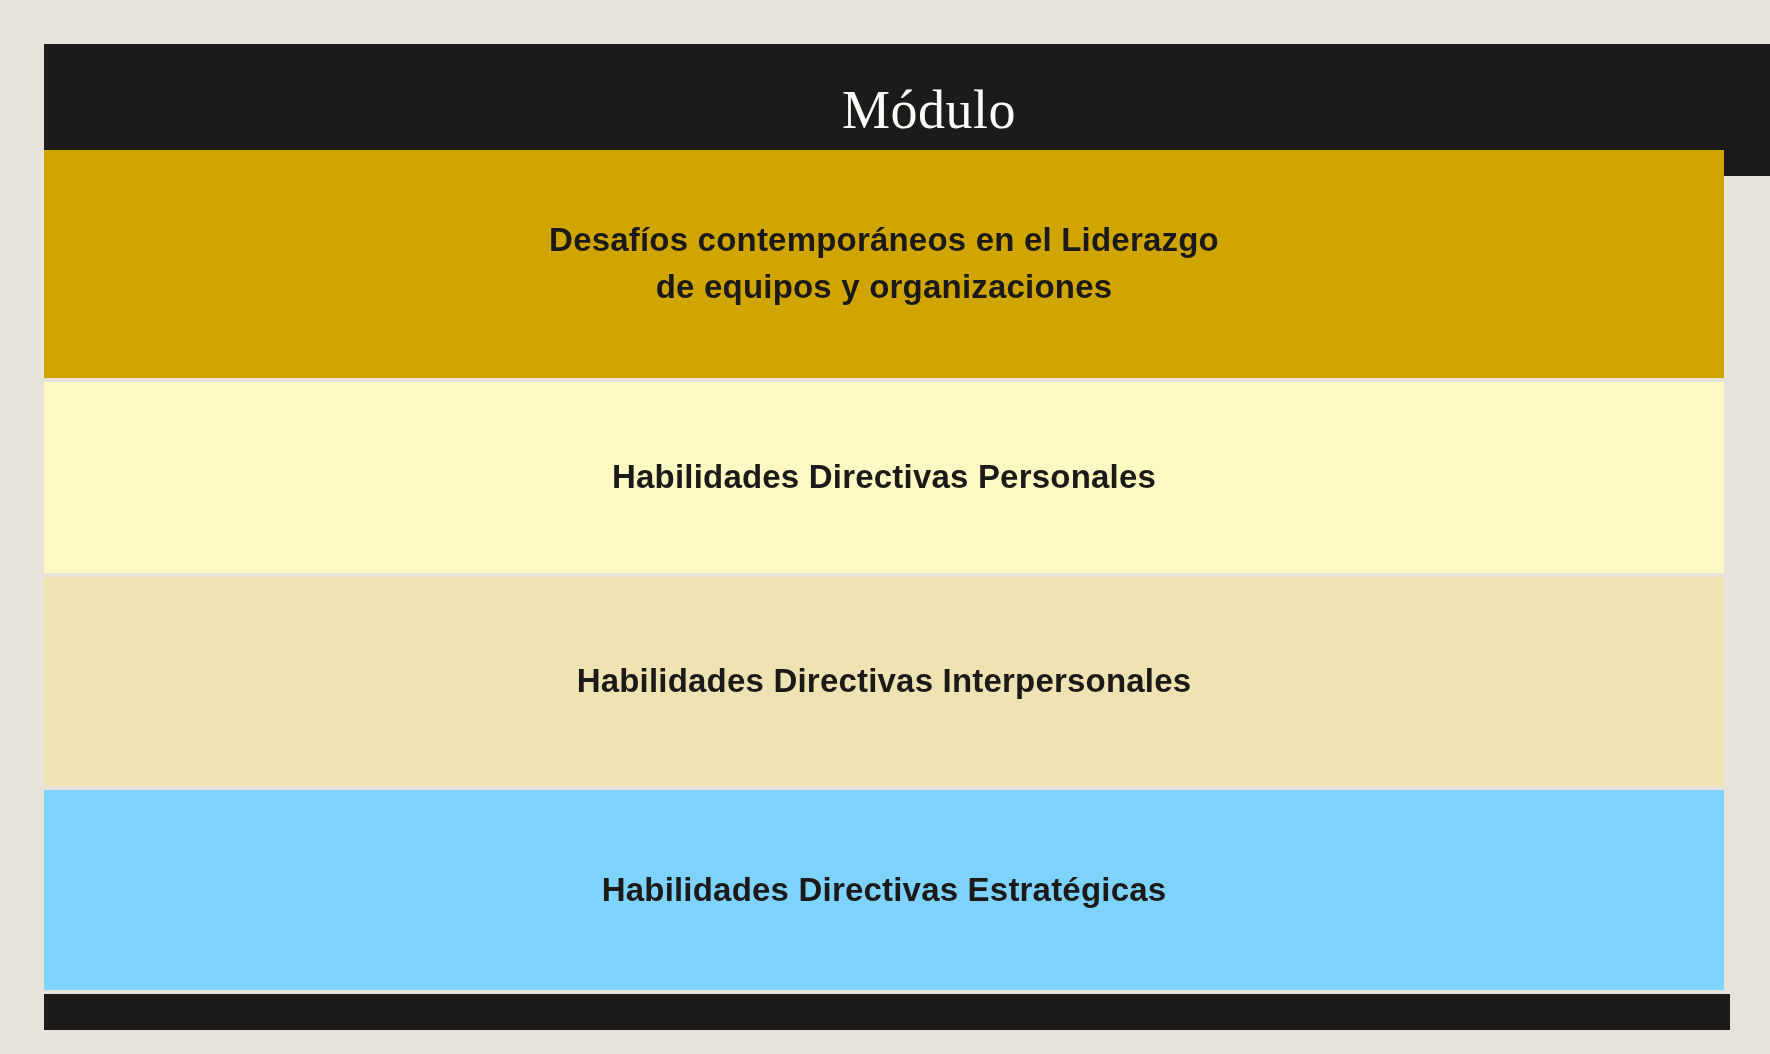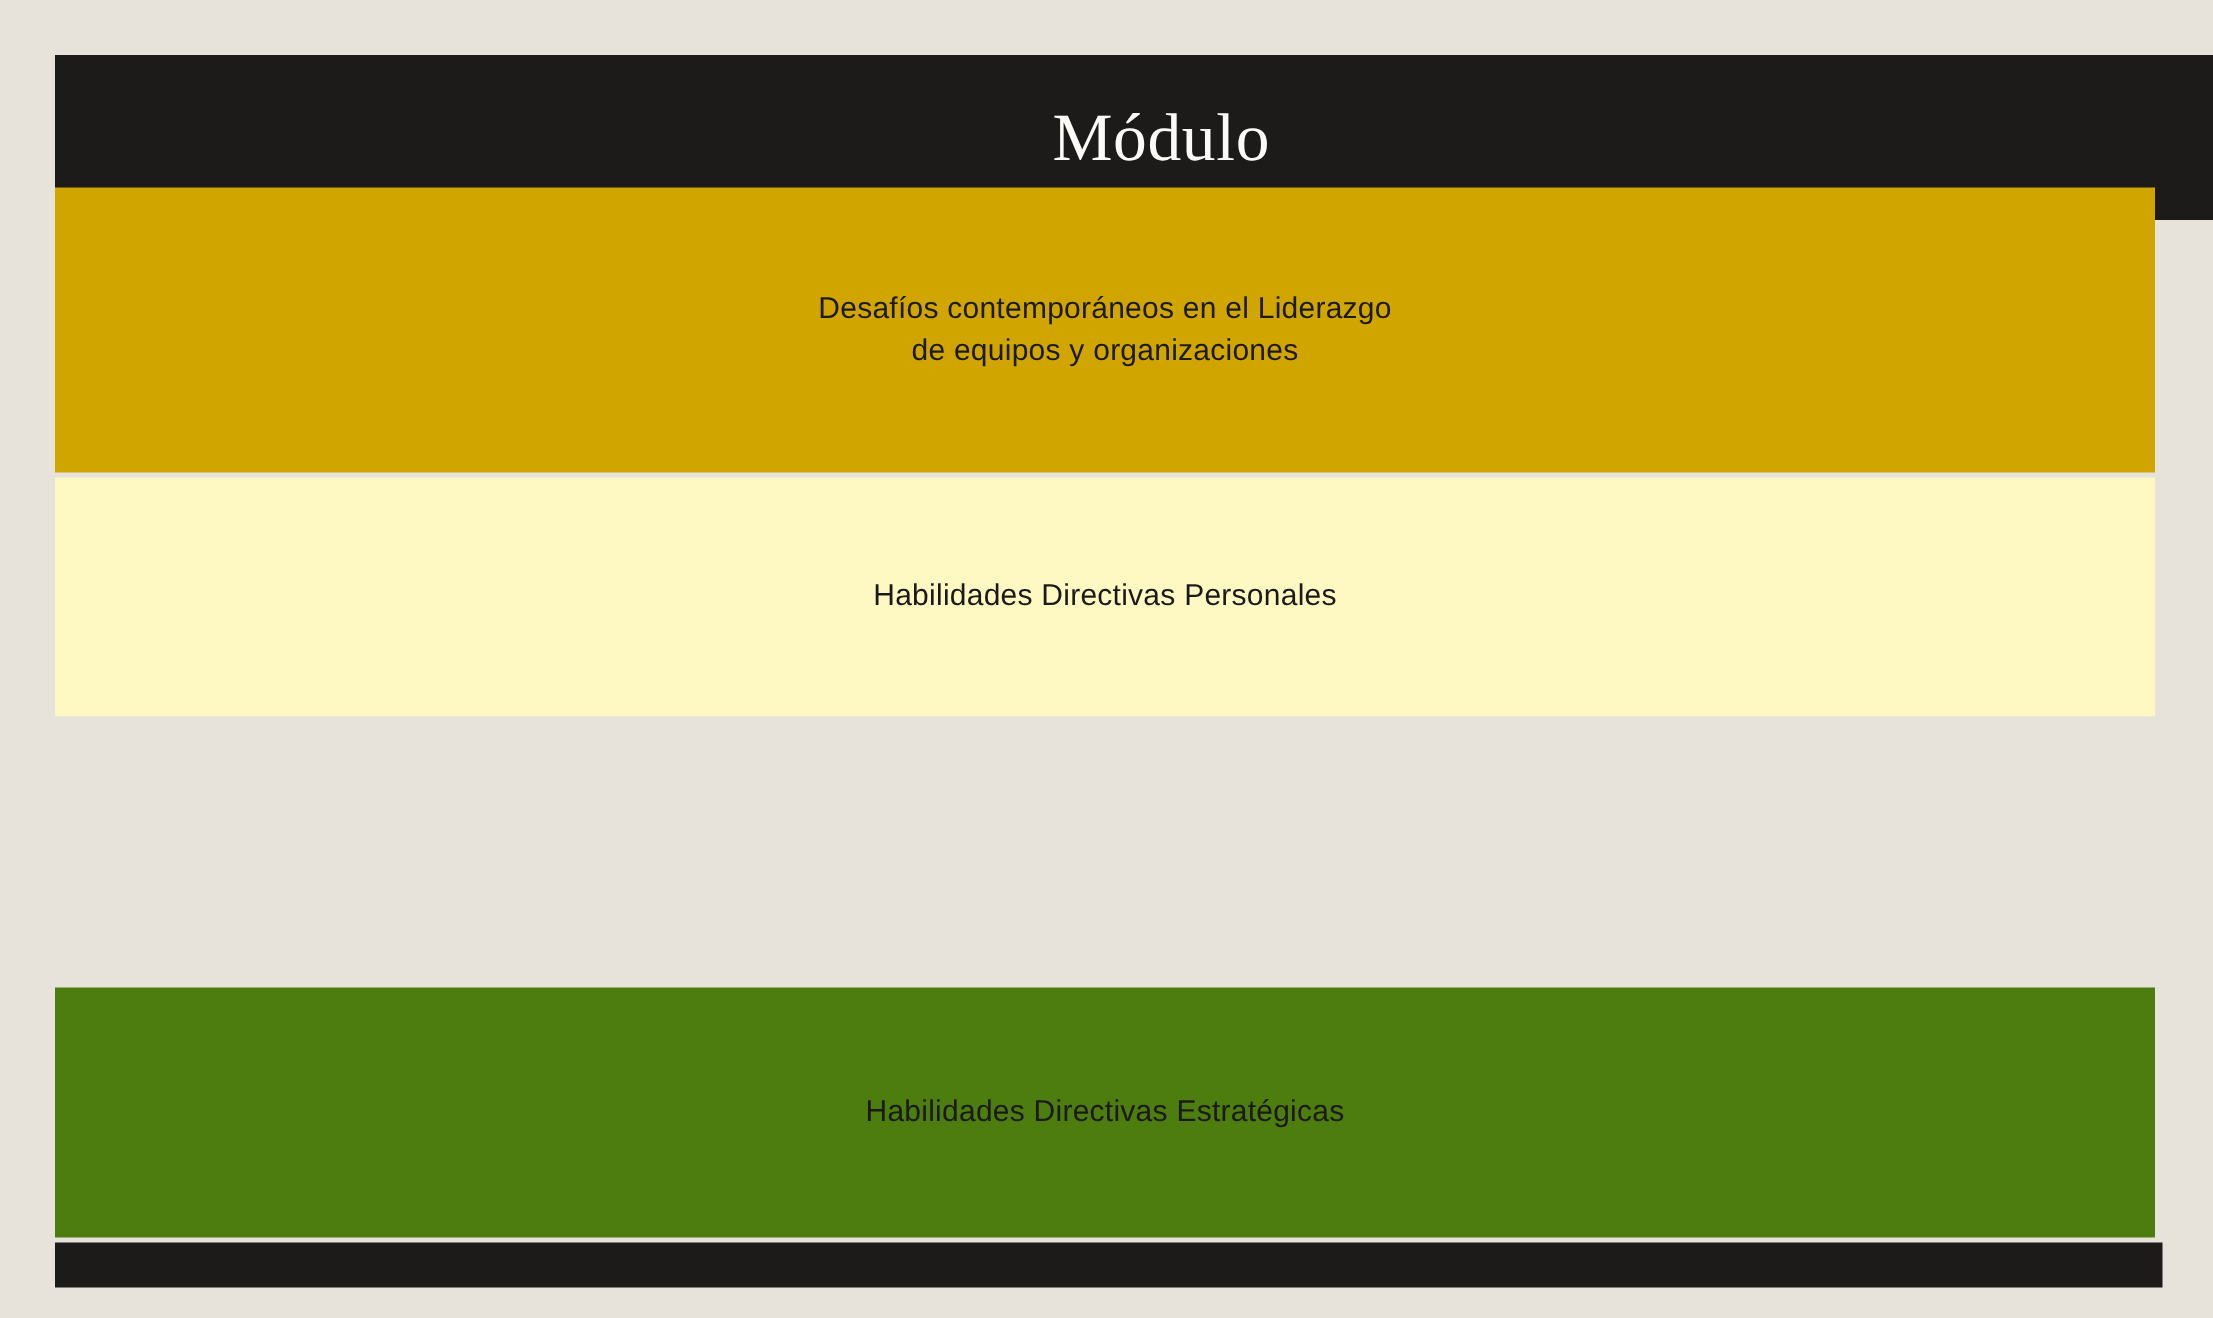--- a/index.html
+++ b/index.html
@@ -63,52 +63,55 @@
     left: 44px;
     width: 1680px;
     display: flex;
     align-items: center;
     justify-content: center;
     box-sizing: border-box;
     padding: 0 60px;
   }
   .band-text {
     font-family: "Liberation Sans", sans-serif;
-    font-weight: 400;
-    font-size: 24px;
+    font-weight: 700;
+    font-size: 33px;
     line-height: 1.42;
     color: #1B1A18;
     text-align: center;
     letter-spacing: 0.2px;
     white-space: pre-line;
   }
 
   #band-1 { top: 150px;  height: 228px; background: #D0A500; }
   #band-2 { top: 382px;  height: 191px; background: #fef9c3; }
   #band-3 { top: 577px;  height: 209px; background: #EFE3B3; }
-  #band-4 { top: 790px;  height: 200px; background: #4d7c0f; }
+  #band-4 { top: 790px;  height: 200px; background: #7dd3fc; }
 </style>
 </head>
 <body>
 
 <div class="slide">
 
   <div class="header-bar">
     <div class="header-title">Módulo</div>
   </div>
 
   <div class="band" id="band-1">
     <div class="band-text">Desafíos contemporáneos en el Liderazgo
 de equipos y organizaciones</div>
   </div>
 
   <div class="band" id="band-2">
     <div class="band-text">Habilidades Directivas Personales</div>
   </div>
 
+  <div class="band" id="band-3">
+    <div class="band-text">Habilidades Directivas Interpersonales</div>
+  </div>
 
   <div class="band" id="band-4">
     <div class="band-text">Habilidades Directivas Estratégicas</div>
   </div>
 
   <div class="footer-bar"></div>
 
 </div>
 
 </body></html>

